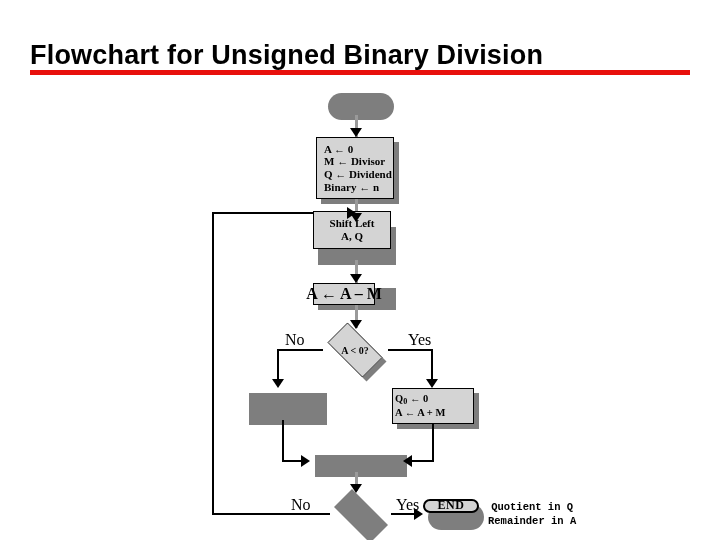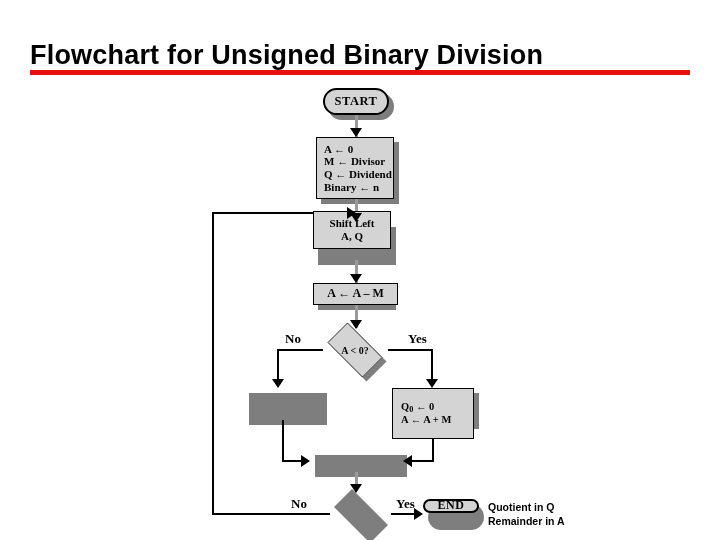--- a/index.html
+++ b/index.html
@@ -137,53 +137,51 @@
   .arrow-l {
     border-top: 6px solid transparent;
     border-bottom: 6px solid transparent;
     border-right: 9px solid #000000;
   }
 
   
   .branch-label {
     position: absolute;
     font-family: "Liberation Serif", serif;
-    font-weight: bold;
-    font-size: 13px;
+    font-weight: normal;
+    font-size: 16px;
     color: #000000;
     white-space: nowrap;
     z-index: 5;
   }
 
   
   #result-note {
     position: absolute;
-    font-family: Liberation Sans, sans-serif;
+    font-family: Liberation Mono, monospace;
     font-weight: bold;
     font-size: 10.5px;
     line-height: 1.35;
     color: #000000;
     white-space: nowrap;
     z-index: 5;
+    text-align: center;
   }
 
   .sub { font-size: 0.78em; vertical-align: -0.22em; }
 </style>
 </head>
 <body>
 
 <div id="slide">
 
   <div id="title-text">Flowchart for Unsigned Binary Division</div>
   <div id="title-rule"></div>
 
   <div class="shadow terminal-sh" style="left:328px; top:93px; width:66px; height:27px;"></div>
-  <div class="node terminal" style="left:323px; top:88px; width:66px; height:27px; font-size:12.5px;">
-    <span class="ln">START</span>
-  </div>
 
   <div class="pipe" style="left:355px; top:115px; height:22px;"></div>
   <div class="arrow-d" style="left:350px; top:128px;"></div>
 
   <div class="shadow" style="left:321px; top:142px; width:78px; height:62px;"></div>
   <div class="node" style="left:316px; top:137px; width:78px; height:62px; font-size:11px; align-items:flex-start; padding-left:7px;">
     <span class="ln">A ← 0</span>
     <span class="ln">M ← Divisor</span>
     <span class="ln">Q ← Dividend</span>
     <span class="ln">Binary ← n</span>
@@ -200,21 +198,21 @@
   <div class="shadow" style="left:318px; top:227px; width:78px; height:38px;"></div>
   <div class="node" style="left:313px; top:211px; width:78px; height:38px; font-size:11px;">
     <span class="ln">Shift Left</span>
     <span class="ln">A, Q</span>
   </div>
 
   <div class="pipe" style="left:355px; top:260px; height:24px;"></div>
   <div class="arrow-d" style="left:350px; top:274px;"></div>
 
   <div class="shadow" style="left:318px; top:288px; width:78px; height:22px;"></div>
-  <div class="node" style="left:313px; top:283px; width:85px; height:22px; font-size:12px;">
+  <div class="node" style="left:313px; top:283px; width:62px; height:22px; font-size:16px;">
     <span class="ln">A ← A – M</span>
   </div>
 
   <div class="pipe" style="left:355px; top:305px; height:23px;"></div>
   <div class="arrow-d" style="left:350px; top:320px;"></div>
 
   <div class="diamond-sh" style="left:324px; top:334px; width:70px; height:40px;"></div>
   <div class="diamond-wrap" style="left:320px; top:330px; width:70px; height:40px;">
     <div class="dia"></div>
     <div class="dia-label" style="font-size:10px;">A &lt; 0?</div>
@@ -226,21 +224,21 @@
   <div class="arrow-d" style="left:272px; top:379px;"></div>
 
   <div class="branch-label" style="left:408px; top:331px;">Yes</div>
   <div class="ln-h" style="left:388px; top:349px; width:45px;"></div>
   <div class="ln-v" style="left:431px; top:349px; height:36px;"></div>
   <div class="arrow-d" style="left:426px; top:379px;"></div>
 
   <div class="shadow" style="left:249px; top:393px; width:78px; height:32px;"></div>
 
   <div class="shadow" style="left:397px; top:393px; width:82px; height:36px;"></div>
-  <div class="node" style="left:392px; top:388px; width:82px; height:51px; font-size:10.5px; align-items:flex-start; padding-left:8px;">
+  <div class="node" style="left:392px; top:388px; width:82px; height:36px; font-size:10.5px; align-items:flex-start; padding-left:2px;">
     <span class="ln">Q<span class="sub">0</span> ← 0</span>
     <span class="ln">A ← A + M</span>
   </div>
 
   <div class="ln-v" style="left:282px; top:420px; height:42px;"></div>
   <div class="ln-h" style="left:282px; top:460px; width:26px;"></div>
   <div class="arrow-r" style="left:301px; top:455px;"></div>
 
   <div class="ln-v" style="left:432px; top:424px; height:38px;"></div>
   <div class="ln-h" style="left:410px; top:460px; width:24px;"></div>

